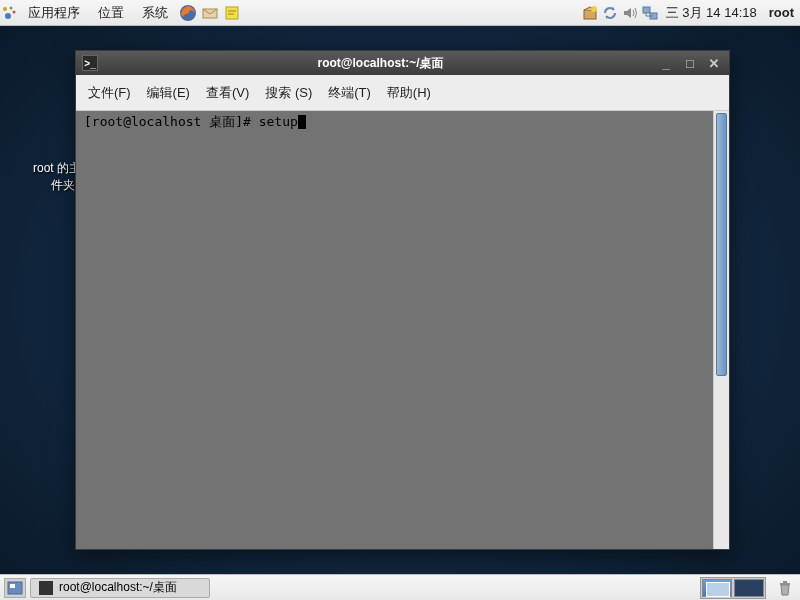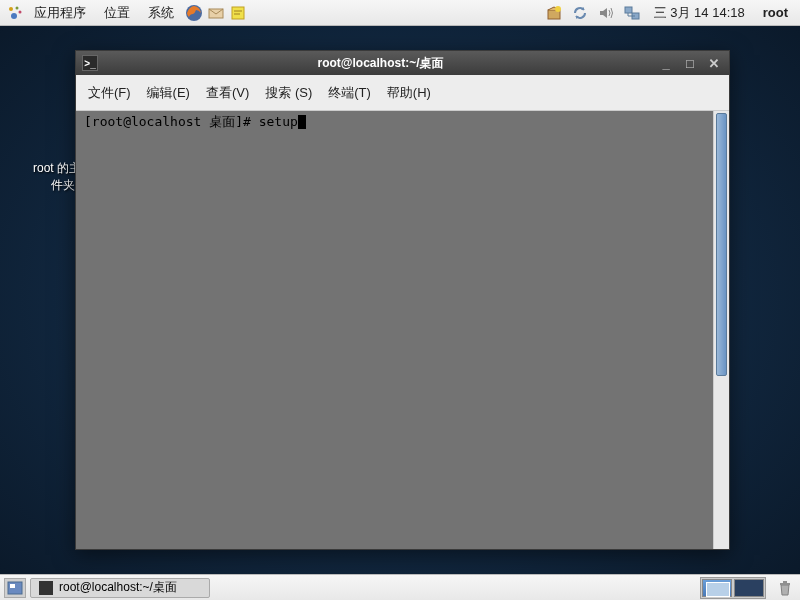--- a/index.html
+++ b/index.html
@@ -11,25 +11,25 @@
       background: radial-gradient(ellipse at center, #1a3a5c 0%, #0a1828 100%);
       position: relative;
     }
     
     .top-panel {
       height: 26px;
       background: linear-gradient(to bottom, #f6f6f6 0%, #e8e8e8 100%);
       border-bottom: 1px solid #bbb;
       display: flex;
       align-items: center;
-      padding: 0 6px;
+      padding: 0 0;
       font-size: 13px;
     }
     .panel-left { display: flex; align-items: center; gap: 2px; }
-    .panel-right { margin-left: auto; display: flex; align-items: center; gap: 6px; }
+    .panel-right { margin-left: auto; display: flex; align-items: center; }
     .gnome-foot {
       width: 18px; height: 18px;
       display: inline-flex; align-items: center; justify-content: center;
       color: #d4a017;
     }
     .menu-item {
       padding: 2px 8px;
       color: #222;
       cursor: pointer;
     }

